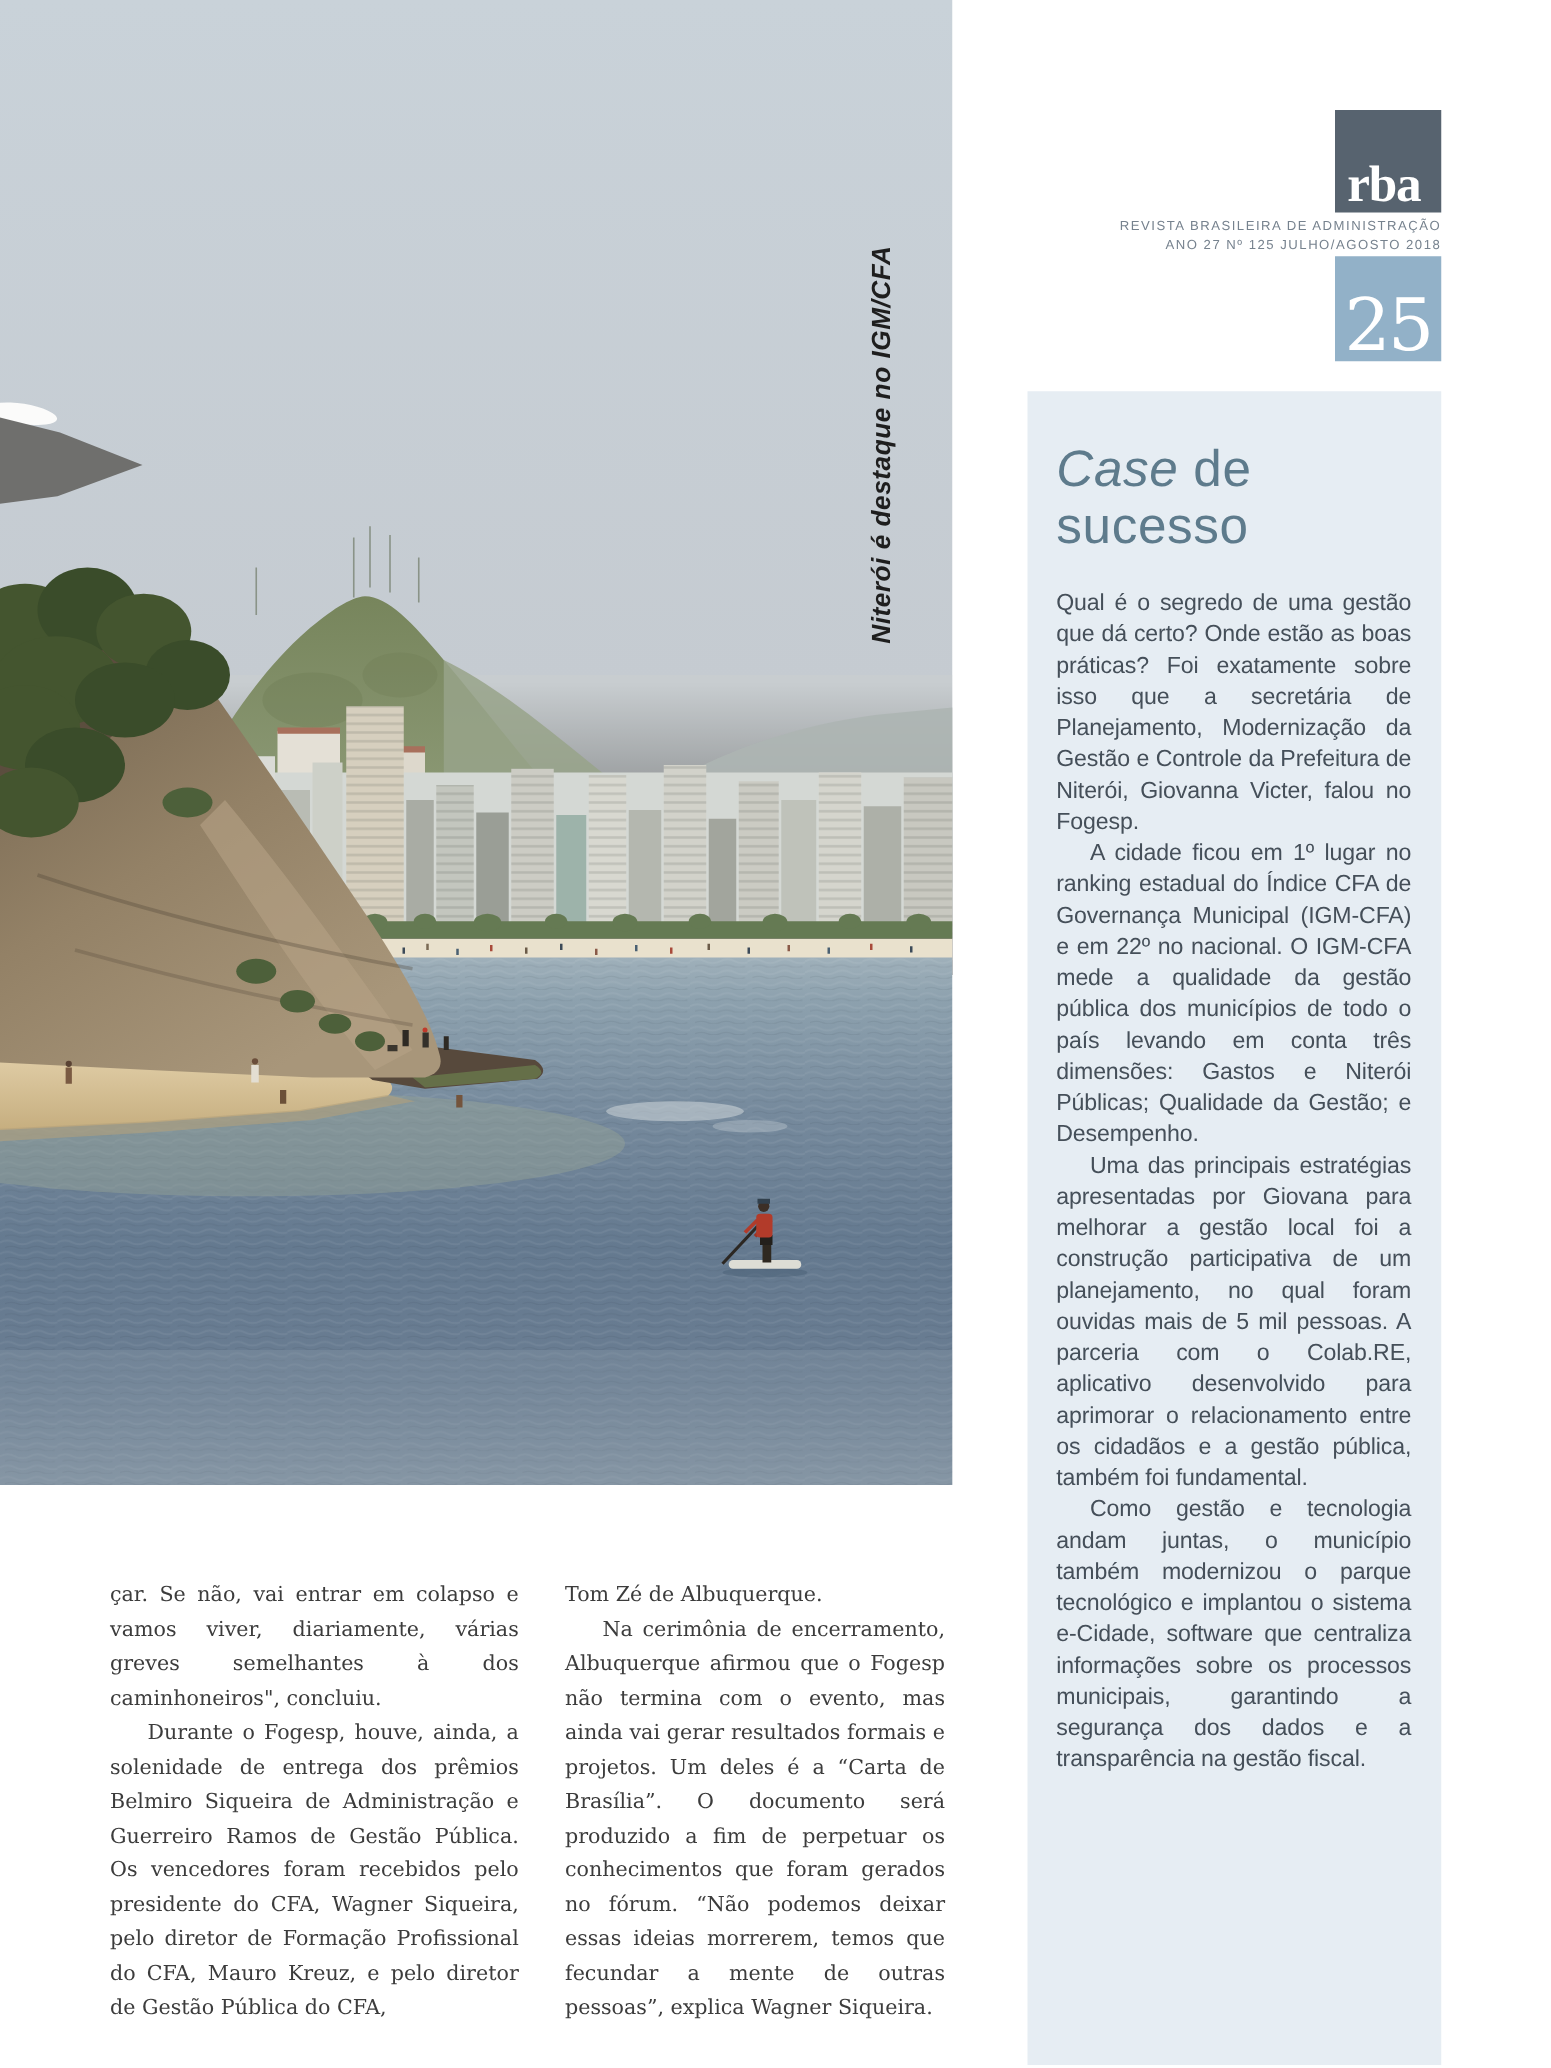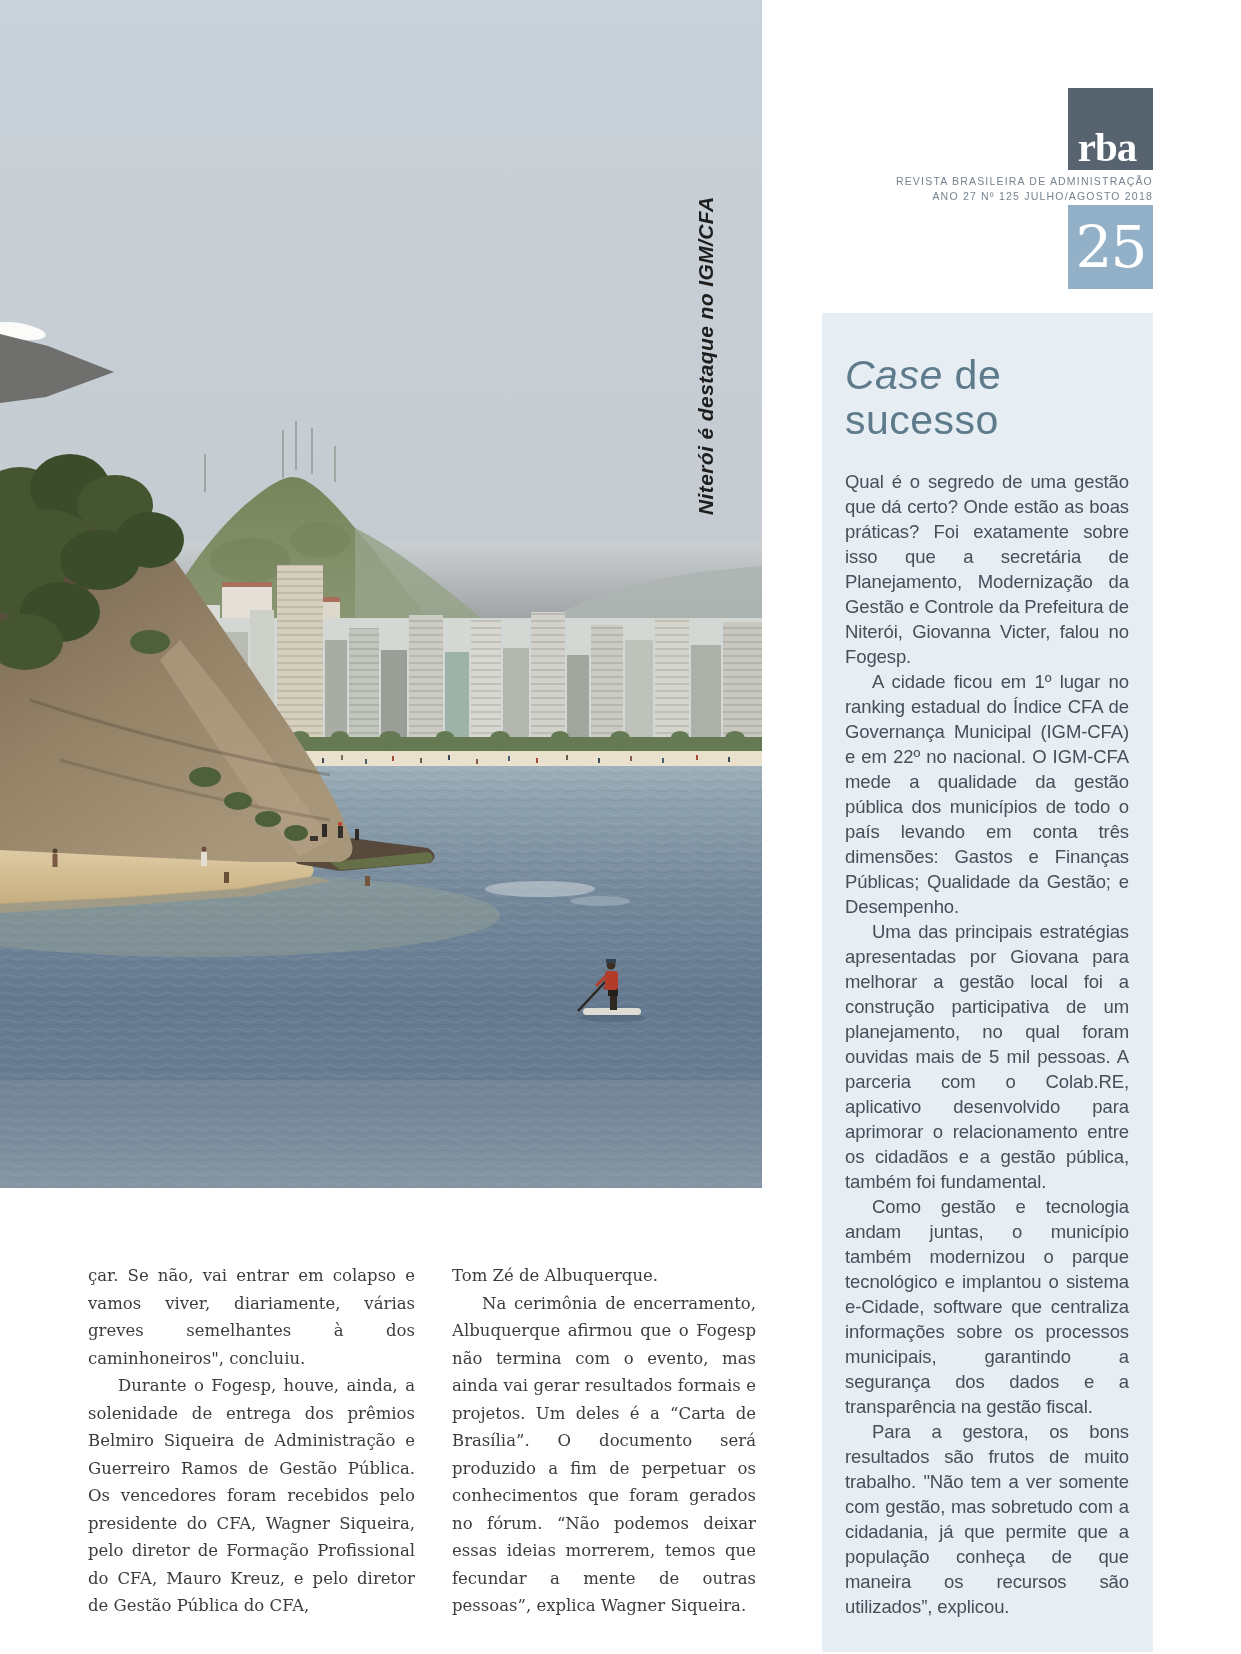--- a/index.html
+++ b/index.html
@@ -14,21 +14,21 @@
         font-size:21px;letter-spacing:.4px;color:#1e1e1e;}
 
   
   .logo-box{position:absolute;left:1068px;top:88px;width:85px;height:82px;background:#57636f;
         display:flex;align-items:flex-end;justify-content:center;padding:0;box-sizing:border-box;}
   .logo-text{font-family:"Liberation Serif",serif;font-weight:bold;font-size:41px;line-height:.9;
         color:#ffffff;margin:0 7px 4px 0;letter-spacing:-1px;}
   .mast-lines{position:absolute;right:88px;top:174px;text-align:right;color:#76828e;
         font-size:10.5px;letter-spacing:1.2px;line-height:14.5px;}
   .page-num-box{position:absolute;left:1068px;top:205px;width:85px;height:84px;background:#92b1c8;
-        display:flex;align-items:center;justify-content:center;}
+        display:flex;align-items:flex-end;justify-content:center;}
   .page-num{font-family:"DejaVu Serif",serif;font-size:58px;color:#ffffff;line-height:1;
         letter-spacing:-2px;}
 
   
   .panel{position:absolute;left:822px;top:313px;width:331px;height:1339px;background:#e6edf3;
         box-sizing:border-box;padding:40px 24px 0 23px;}
   .panel-heading{font-size:41px;font-weight:300;color:#5e7b8c;letter-spacing:.5px;
         margin:0 0 26px 0;line-height:1.1;}
   .panel-heading .it{font-style:italic;}
   .panel p{margin:0;font-size:18.5px;line-height:25px;color:#454f59;text-align:justify;
@@ -270,24 +270,23 @@
     <div>REVISTA BRASILEIRA DE ADMINISTRAÇÃO</div>
     <div>ANO 27 Nº 125 JULHO/AGOSTO 2018</div>
   </div>
   <div class="page-num-box">
     <div class="page-num">25</div>
   </div>
 
   <div class="panel">
     <h1 class="panel-heading"><span class="it">Case</span><span> de sucesso</span></h1>
     <p>Qual é o segredo de uma gestão que dá certo? Onde estão as boas práticas? Foi exatamente sobre isso que a secretária de Planejamento, Modernização da Gestão e Controle da Prefeitura de Niterói, Giovanna Victer, falou no Fogesp.</p>
-    <p class="ind">A cidade ficou em 1º lugar no ranking estadual do Índice CFA de Governança Municipal (IGM-CFA) e em 22º no nacional. O IGM-CFA mede a qualidade da gestão pública dos municípios de todo o país levando em conta três dimensões: Gastos e Finanças Públicas; Qualidade da Gestão; e Desempenho.</p>
+    <p class="ind">A cidade ficou em 1º lugar no ranking estadual do Índice CFA de Governança Municipal (IGM-CFA) e em 22º no nacional. O IGM-CFA mede a qualidade da gestão pública dos municípios de todo o país levando em conta três dimensões: Gastos e Niterói Públicas; Qualidade da Gestão; e Desempenho.</p>
     <p class="ind">Uma das principais estratégias apresentadas por Giovana para melhorar a gestão local foi a construção participativa de um planejamento, no qual foram ouvidas mais de 5 mil pessoas. A parceria com o Colab.RE, aplicativo desenvolvido para aprimorar o relacionamento entre os cidadãos e a gestão pública, também foi fundamental.</p>
     <p class="ind">Como gestão e tecnologia andam juntas, o município também modernizou o parque tecnológico e implantou o sistema e-Cidade, software que centraliza informações sobre os processos municipais, garantindo a segurança dos dados e a transparência na gestão fiscal.</p>
-    <p class="ind">Para a gestora, os bons resultados são frutos de muito trabalho. "Não tem a ver somente com gestão, mas sobretudo com a cidadania, já que permite que a população conheça de que maneira os recursos são utilizados”, explicou.</p>
   </div>
 
   <div id="col1" class="col">
     <p>çar. Se não, vai entrar em colapso e vamos viver, diariamente, várias greves semelhantes à dos caminhoneiros", concluiu.</p>
     <p class="ind">Durante o Fogesp, houve, ainda, a solenidade de entrega dos prêmios Belmiro Siqueira de Administração e Guerreiro Ramos de Gestão Pública. Os vencedores foram recebidos pelo presidente do CFA, Wagner Siqueira, pelo diretor de Formação Profissional do CFA, Mauro Kreuz, e pelo diretor de Gestão Pública do CFA,</p>
   </div>
   <div id="col2" class="col">
     <p>Tom Zé de Albuquerque.</p>
     <p class="ind">Na cerimônia de encerramento, Albuquerque afirmou que o Fogesp não termina com o evento, mas ainda vai gerar resultados formais e projetos. Um deles é a “Carta de Brasília”. O documento será produzido a fim de perpetuar os conhecimentos que foram gerados no fórum. “Não podemos deixar essas ideias morrerem, temos que fecundar a mente de outras pessoas”, explica Wagner Siqueira.</p>
   </div>

